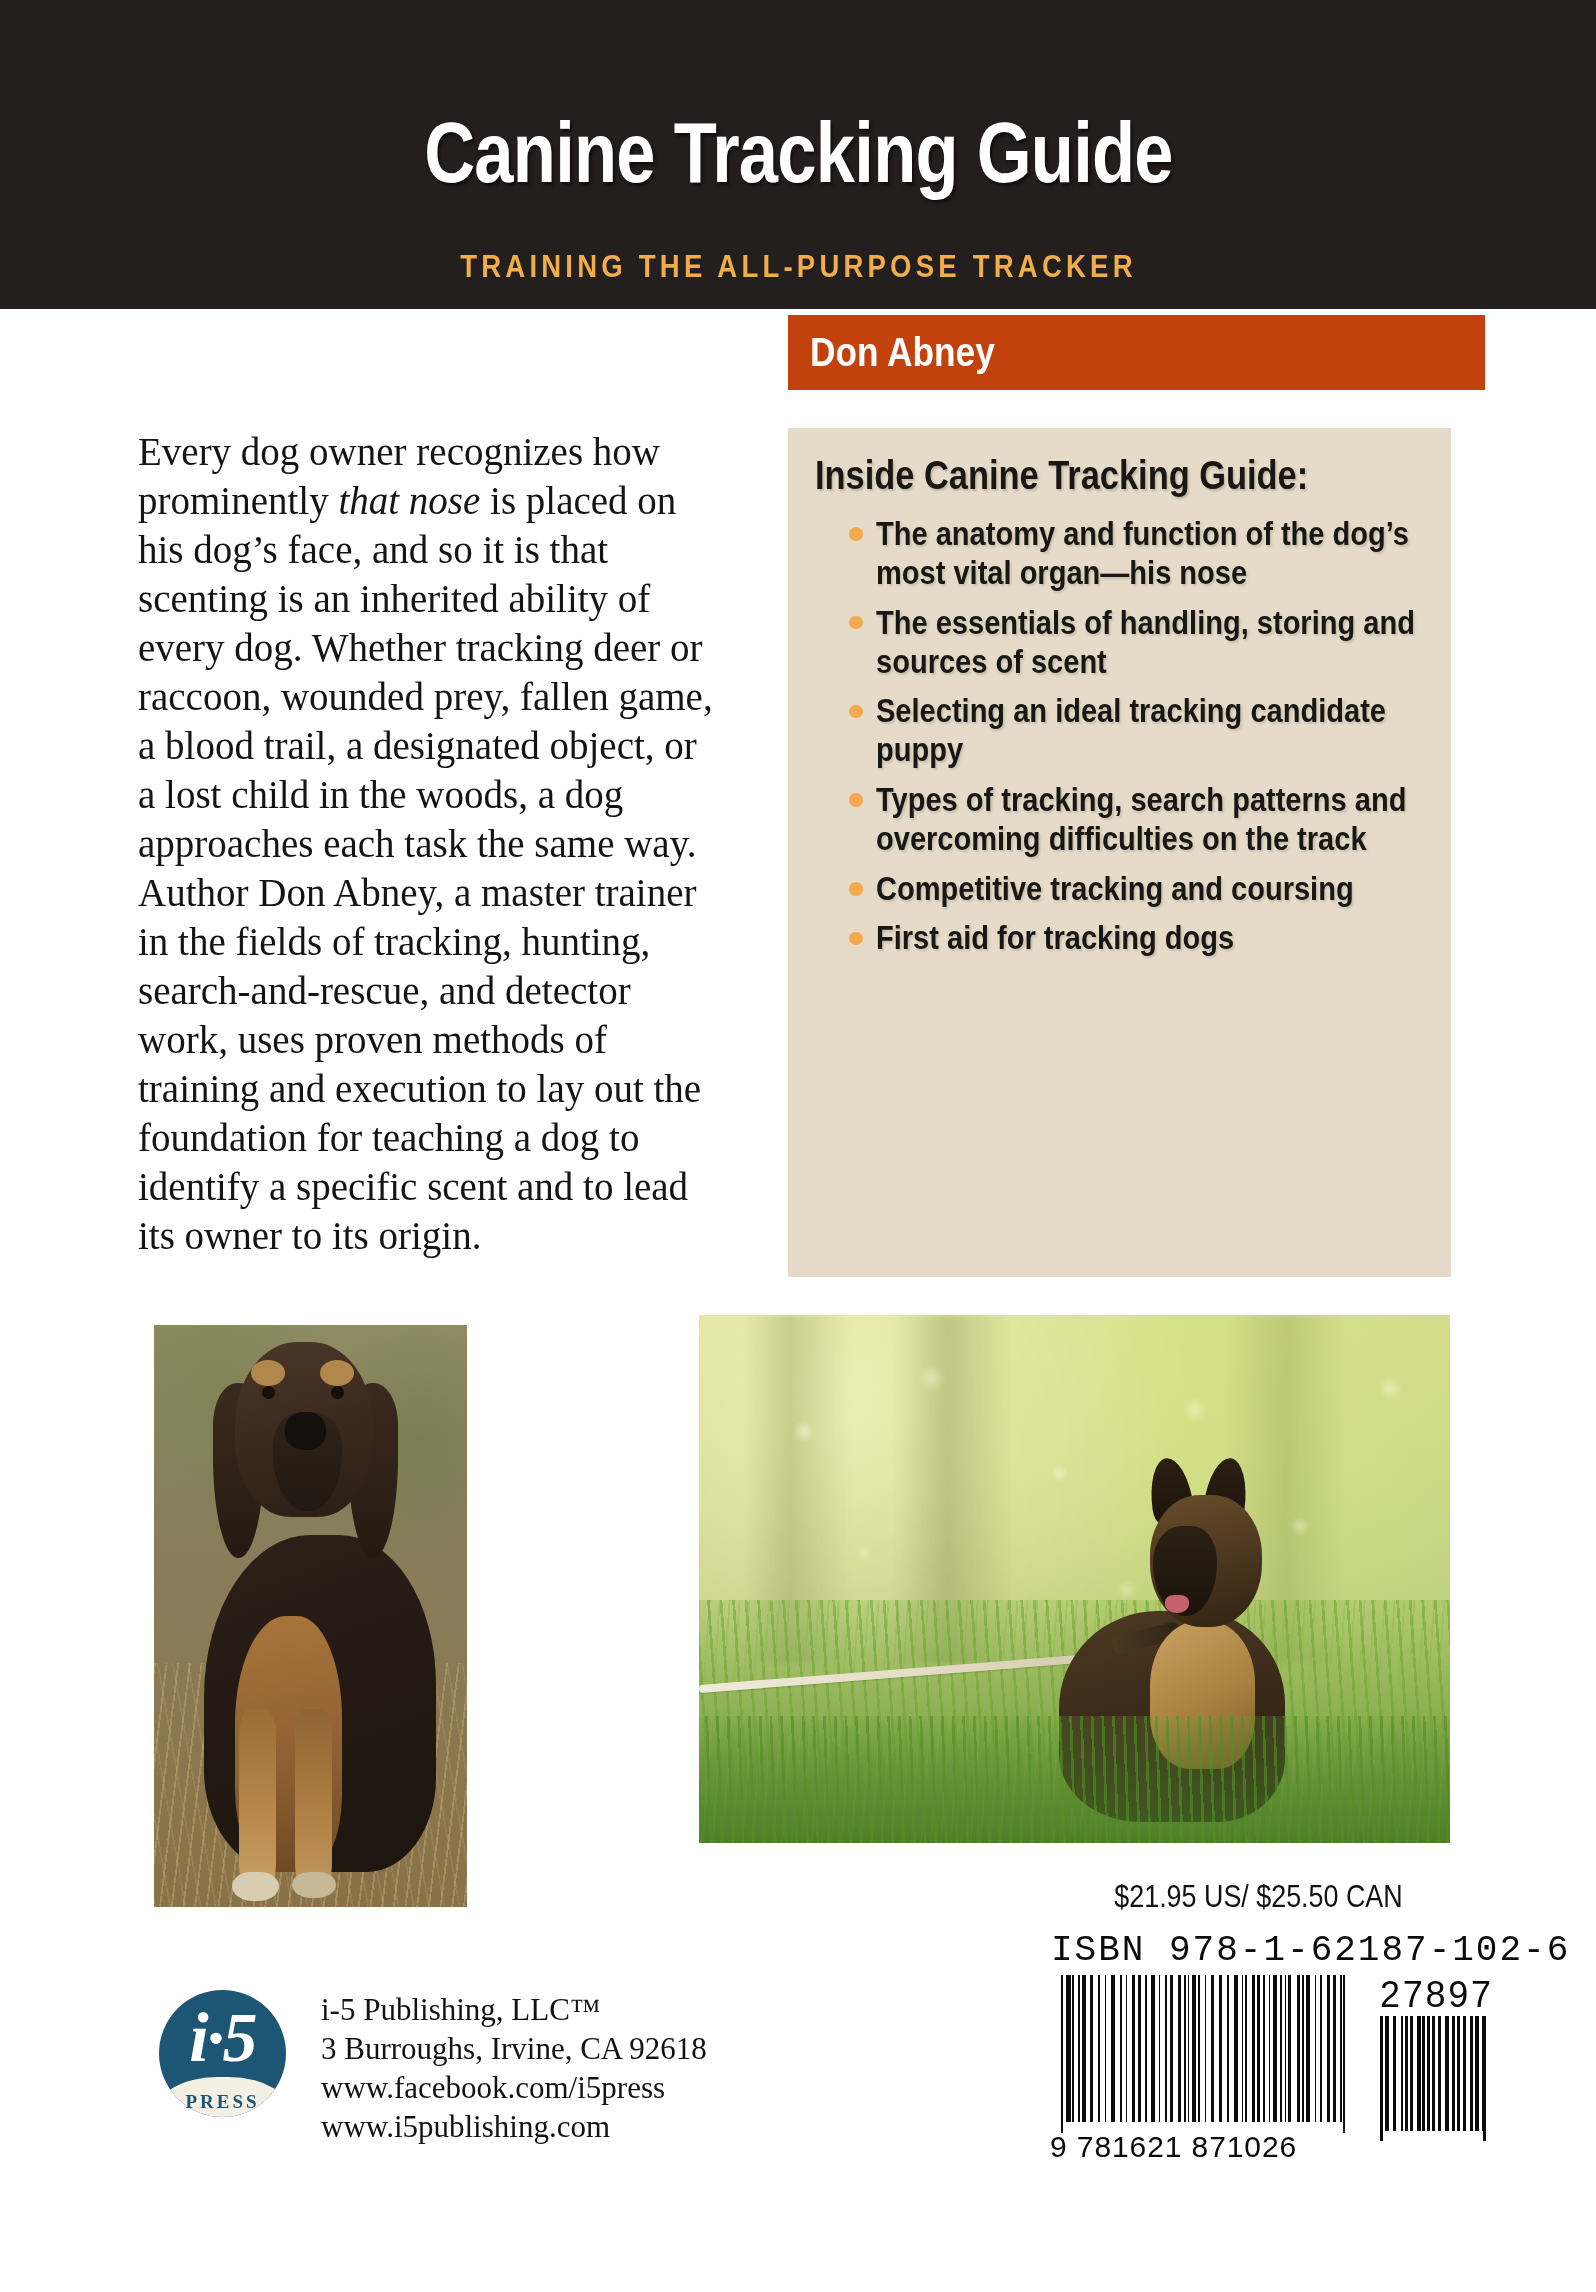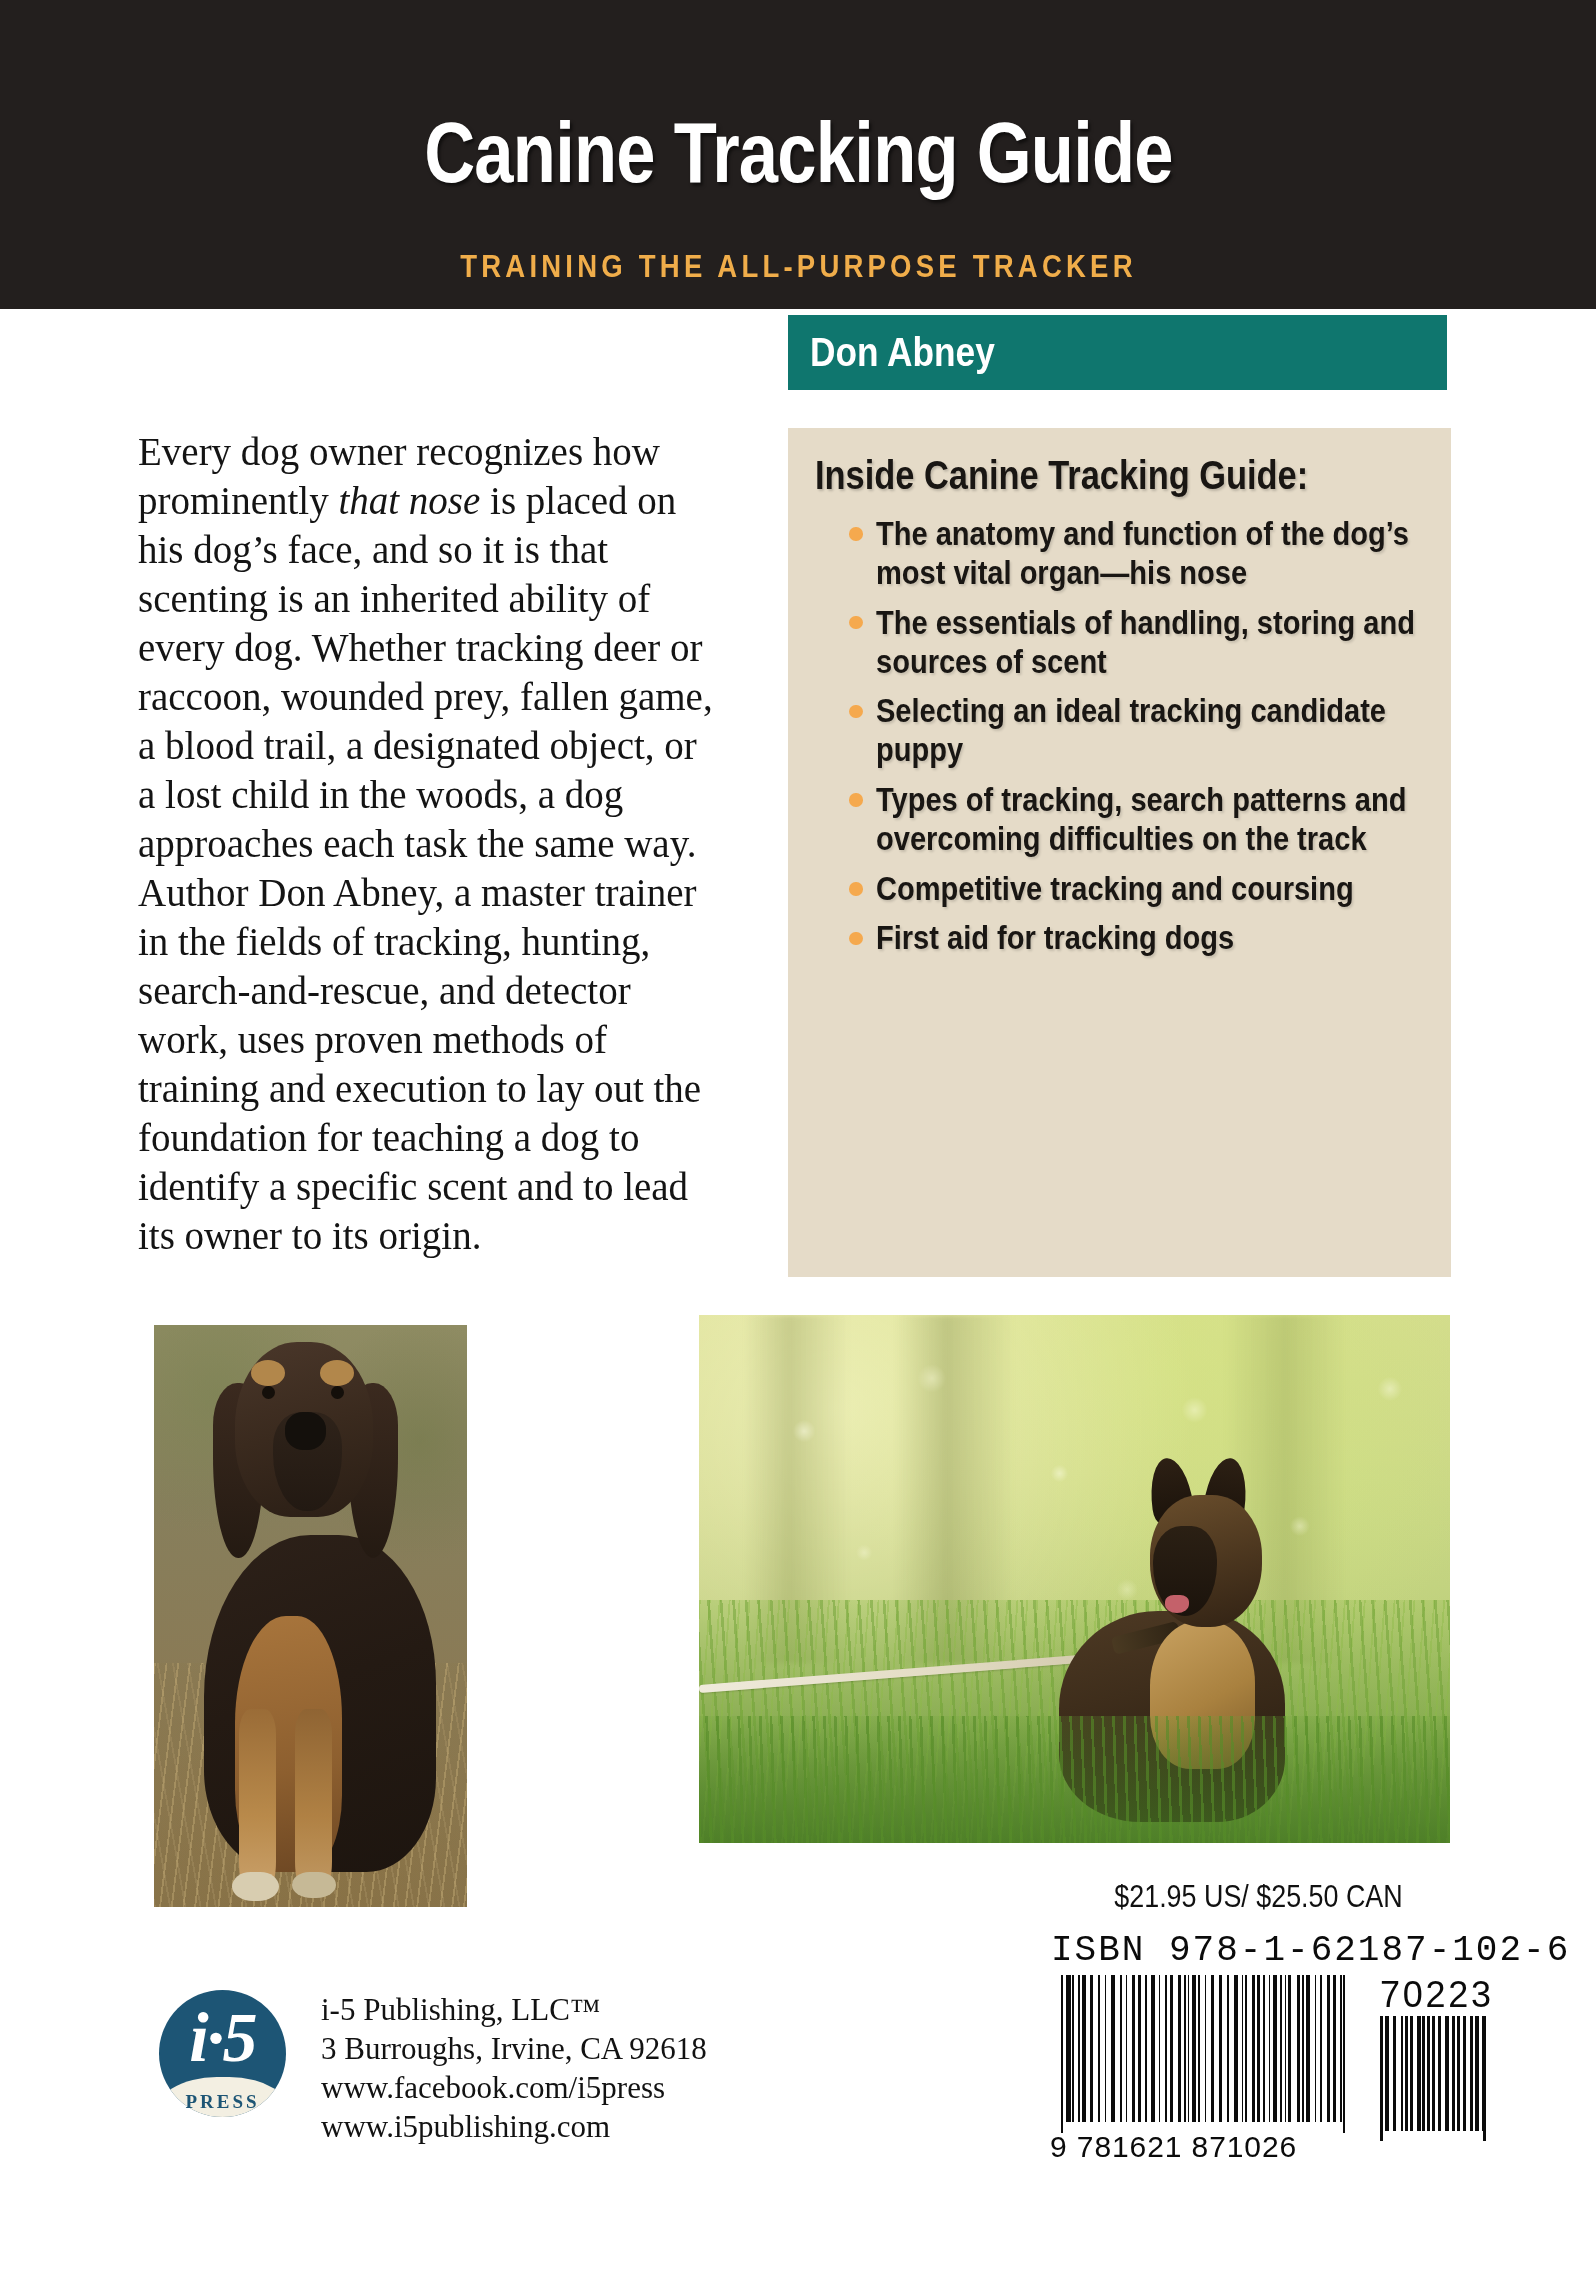--- a/index.html
+++ b/index.html
@@ -62,21 +62,22 @@
     transform-origin: center center;
     white-space: nowrap;
   }
 
   
   #author-bar {
     position: absolute;
     left: 788px; top: 315px;
     width: 659px;
     height: 75px;
-    background: #0f766e;
+    background: #c2410c;
+    padding-left: 38px;
   }
   #author-name {
     position: absolute;
     left: 21.5px; top: 12.5px;
     color: #ffffff;
     font-family: "Liberation Sans Narrow", "Liberation Sans", sans-serif;
     font-weight: bold;
     font-size: 41px;
     line-height: 48px;
     transform: scaleX(0.86);
@@ -565,21 +566,21 @@
       <div class="gs-mask"></div>
       <div class="gs-tongue"></div>
     </div>
     <div class="gs-grass-front"></div>
   </div>
 
   <div id="price-line">$21.95 US/ $25.50 CAN</div>
   <div id="isbn-text">ISBN 978-1-62187-102-6</div>
 
   <div id="barcode-area">
-    <div id="addon-digits">70223</div>
+    <div id="addon-digits">27897</div>
     <div id="barcode-main">
         <div class="bar" style="left: 0px; width: 2.7px; height: 147px;"></div>
         <div class="bar" style="left: 5.4px; width: 4.5px; height: 147px;"></div>
         <div class="bar" style="left: 11.6px; width: 1.8px; height: 147px;"></div>
         <div class="bar" style="left: 17px; width: 2.7px; height: 147px;"></div>
         <div class="bar" style="left: 21.5px; width: 3.6px; height: 147px;"></div>
         <div class="bar" style="left: 29px; width: 3.6px; height: 147px;"></div>
         <div class="bar" style="left: 37px; width: 2.7px; height: 147px;"></div>
         <div class="bar" style="left: 44px; width: 1.8px; height: 147px;"></div>
         <div class="bar" style="left: 50px; width: 4.5px; height: 147px;"></div>

